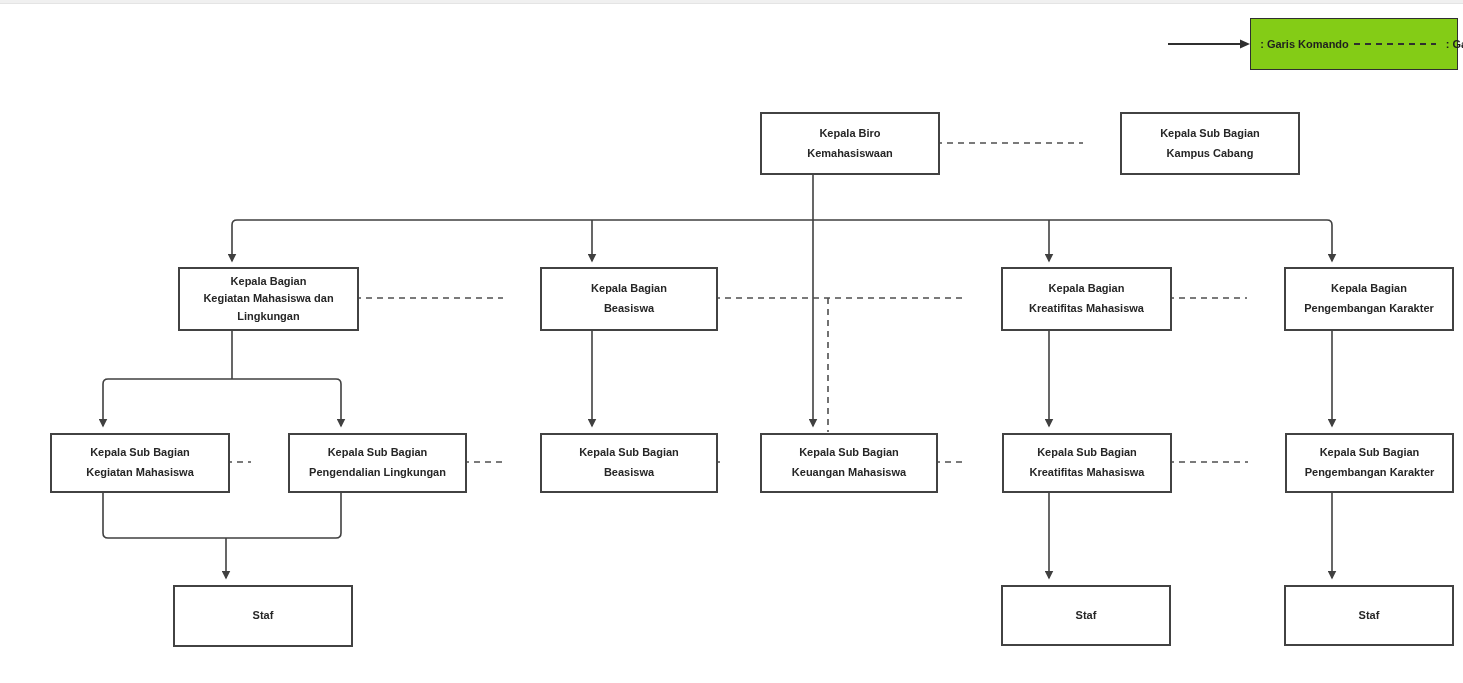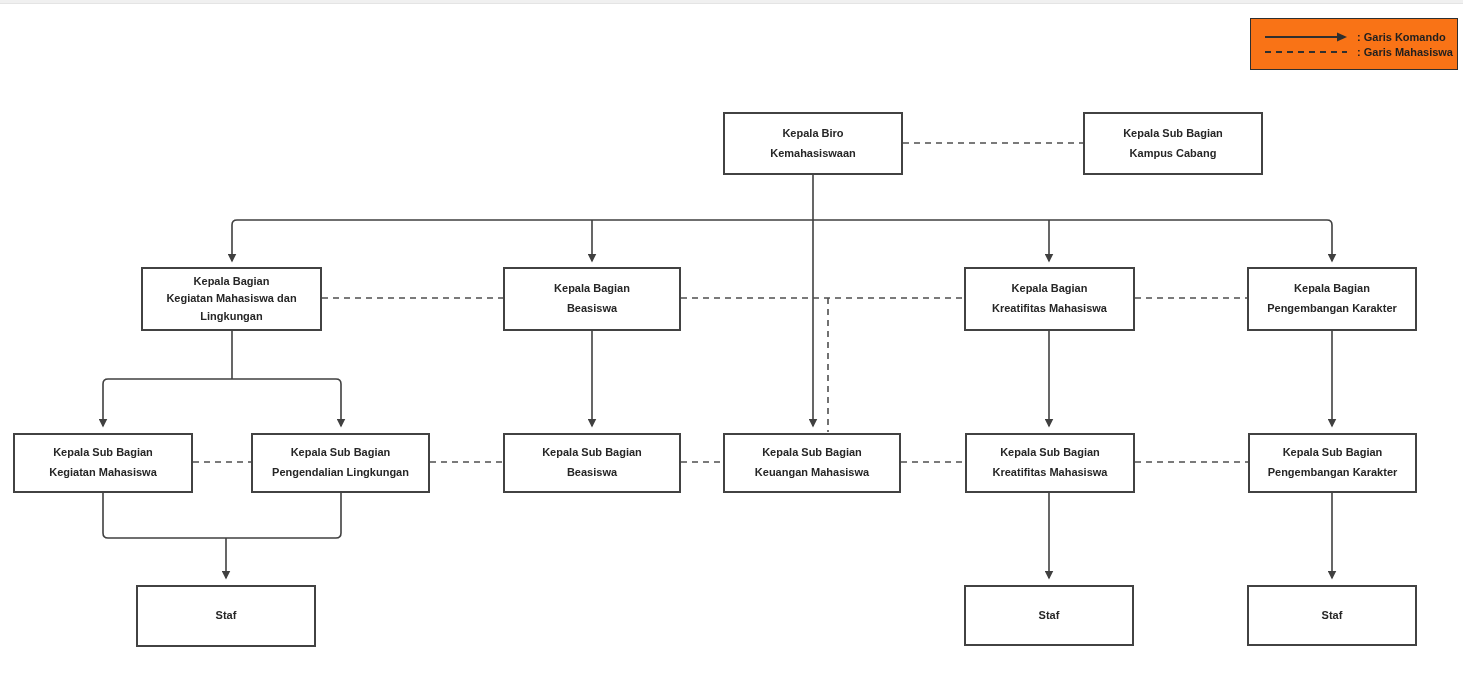--- a/index.html
+++ b/index.html
@@ -5,27 +5,27 @@
   html,body{margin:0;padding:0;background:#ffffff;}
   #canvas{
     position:relative;width:1463px;height:683px;background:#ffffff;
     font-family:"Liberation Sans","DejaVu Sans",sans-serif;overflow:hidden;
   }
   #topbar{position:absolute;left:0;top:0;width:1463px;height:3px;background:#f0f0f0;border-bottom:1px solid #e4e4e4;}
   #wires{position:absolute;left:0;top:0;width:1463px;height:683px;}
   .node{
     position:absolute;background:#ffffff;border:2px solid #424242;box-sizing:border-box;
     display:flex;align-items:center;justify-content:center;text-align:center;
-    font-size:11px;font-weight:bold;color:#262626;line-height:1.8;
+    font-size:11px;font-weight:bold;color:#262626;line-height:1.8;margin-left:37px;
   }
   .node-label{white-space:pre-line;}
   #legend{
-    position:absolute;left:1250px;top:18px;width:208px;height:52px;background:#f97316;
+    position:absolute;left:1250px;top:18px;width:208px;height:52px;background:#84cc16;
     border:1.5px solid #2f2f2f;box-sizing:border-box;
-    display:flex;flex-direction:column;justify-content:center;gap:3px;padding:0 12px;
+    display:flex;flex-direction:row;justify-content:center;gap:3px;padding:0 20px;
   }
   .legend-row{display:flex;align-items:center;gap:8px;}
   .legend-row svg{flex:0 0 auto;}
   .legend-label{font-size:11px;font-weight:bold;color:#1f1f1f;white-space:nowrap;}
 </style>
 </head>
 <body>
 
 <div id="canvas">
 

